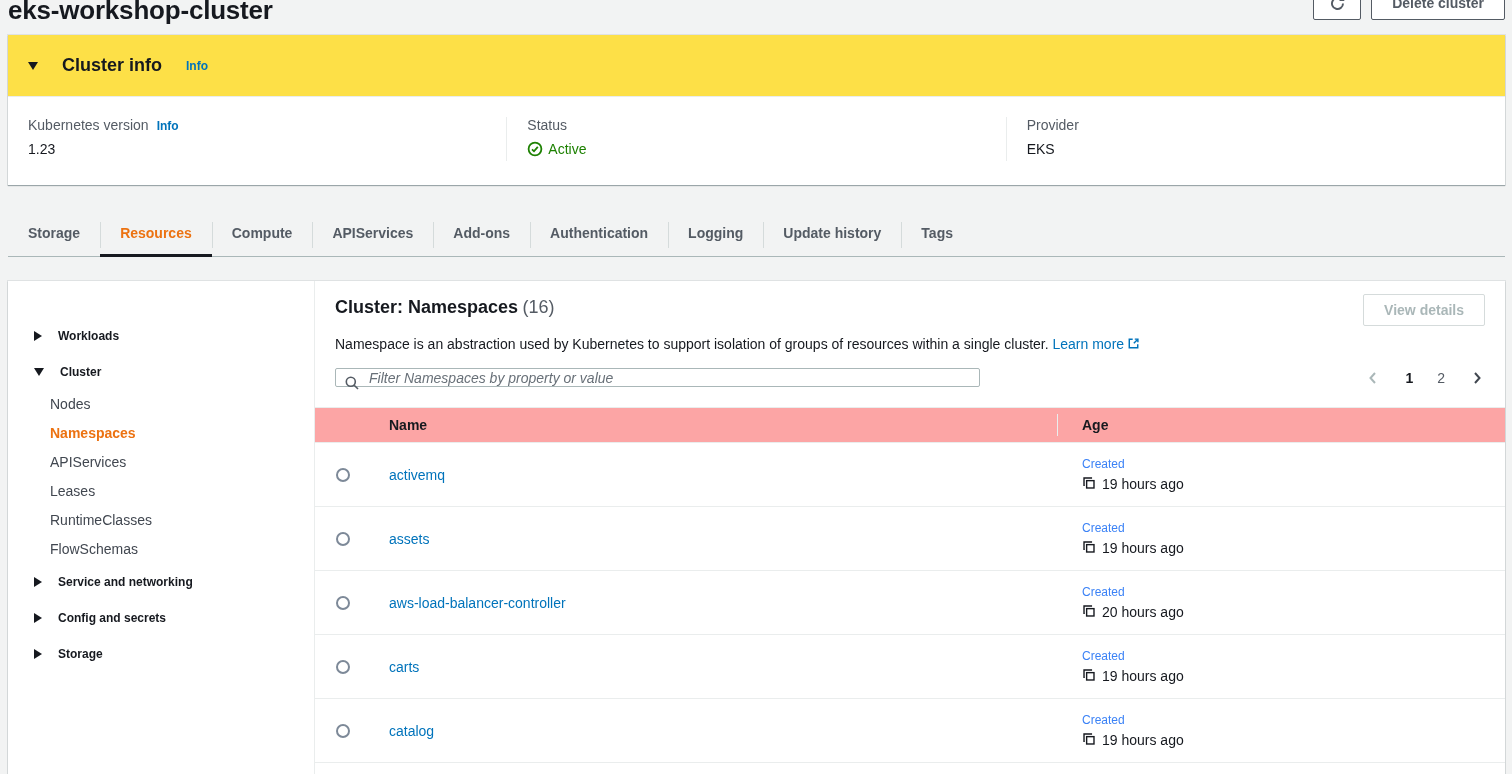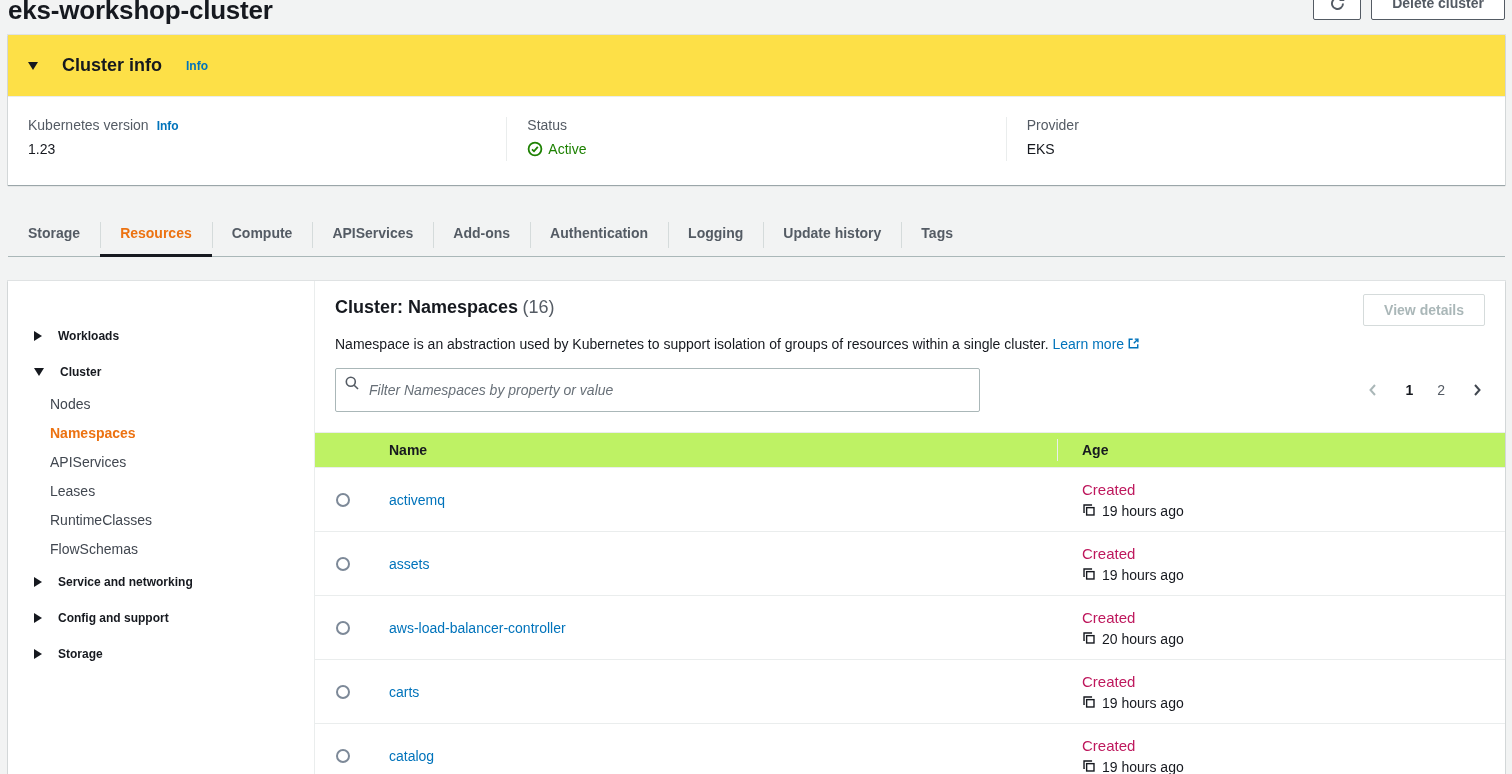--- a/index.html
+++ b/index.html
@@ -75,56 +75,56 @@
   .main { flex: 1; min-width: 0; }
   .main-head { display: flex; justify-content: space-between; align-items: flex-start; padding: 16px 20px 0; }
   .main-title { font-size: 18px; font-weight: 700; }
   .main-count { font-size: 18px; font-weight: 400; color: #545b64; }
   .main-head .btn-secondary { margin-top: -3px; height: 32px; }
   .main-desc { padding: 0 20px; margin-top: 10px; font-size: 14px; color: #16191f; line-height: 17px; }
   .learn-more { color: #0073bb; text-decoration: none; cursor: pointer; white-space: nowrap; }
   .ext-icon { display: inline-block; vertical-align: -1px; margin-left: 3px; }
 
   .filter-row { display: flex; justify-content: space-between; align-items: center; padding: 0 20px; margin-top: 14px; }
-  .filter-box { position: relative; width: 645px; height: 44px; }
+  .filter-box { position: relative; width: 645px; height: 19px; }
   .filter-box svg { position: absolute; left: 9px; top: 7px; }
   .filter-input {
     width: 100%; height: 100%; border: 1px solid #aab7b8; border-radius: 2px;
     padding: 0 10px 0 33px; font-size: 14px; color: #16191f; outline: none;
     font-family: "Liberation Sans", sans-serif; background: #fff;
   }
   .filter-input::placeholder { font-style: italic; color: #687078; opacity: 1; }
 
   .pagination { display: flex; align-items: center; gap: 24px; font-size: 14px; }
   .page-arrow { display: flex; align-items: center; cursor: pointer; }
   .page-arrow.disabled { cursor: default; }
   .page-num { color: #545b64; cursor: pointer; }
   .page-num.current { color: #16191f; font-weight: 700; }
 
   
   .table { margin-top: 20px; }
   .thead {
     display: grid; grid-template-columns: 74px 668px 1fr; align-items: center;
-    height: 36px; background: #bef264; border-top: 1px solid #eaeded; border-bottom: 1px solid #eaeded;
+    height: 36px; background: #fca5a5; border-top: 1px solid #eaeded; border-bottom: 1px solid #eaeded;
     font-size: 14px; font-weight: 700; color: #16191f;
   }
   .th-age { position: relative; padding-left: 25px; }
   .th-age::before { content: ""; position: absolute; left: 0; top: 50%; transform: translateY(-50%); height: 22px; width: 1px; background: #eaeded; }
   .trow {
     display: grid; grid-template-columns: 74px 668px 1fr; align-items: center;
     height: 64px; border-bottom: 1px solid #eaeded; background: #fff;
   }
   .radio-cell { display: flex; align-items: center; padding-left: 21px; }
   .radio {
     width: 14px; height: 14px; border: 2px solid #7d8998; border-radius: 50%;
     background: #fff; cursor: pointer; display: inline-block;
   }
   .name-link { color: #0073bb; font-size: 14px; text-decoration: none; cursor: pointer; }
   .age-cell { padding-left: 25px; display: flex; flex-direction: column; gap: 5px; }
-  .age-created { font-size: 15px; color: #be185d; }
+  .age-created { font-size: 12px; color: #3b82f6; }
   .age-time { font-size: 14px; color: #16191f; display: inline-flex; align-items: flex-start; gap: 6px; }
   .copy-icon { display: inline-flex; cursor: pointer; }
 </style>
 </head>
 <body>
 
 <div class="screen">
 
   <div class="header-bar">
     <h1 class="page-title">eks-workshop-cluster</h1>
@@ -218,21 +218,21 @@
           <li>
     <div class="res-group-row">
       <span class="g-caret caret-right"></span>
       <span class="g-label">Service and networking</span>
     </div>
     <ul class="res-sub"></ul>
   </li>
           <li>
     <div class="res-group-row">
       <span class="g-caret caret-right"></span>
-      <span class="g-label">Config and support</span>
+      <span class="g-label">Config and secrets</span>
     </div>
     <ul class="res-sub"></ul>
   </li>
           <li>
     <div class="res-group-row">
       <span class="g-caret caret-right"></span>
       <span class="g-label">Storage</span>
     </div>
     <ul class="res-sub"></ul>
   </li>

